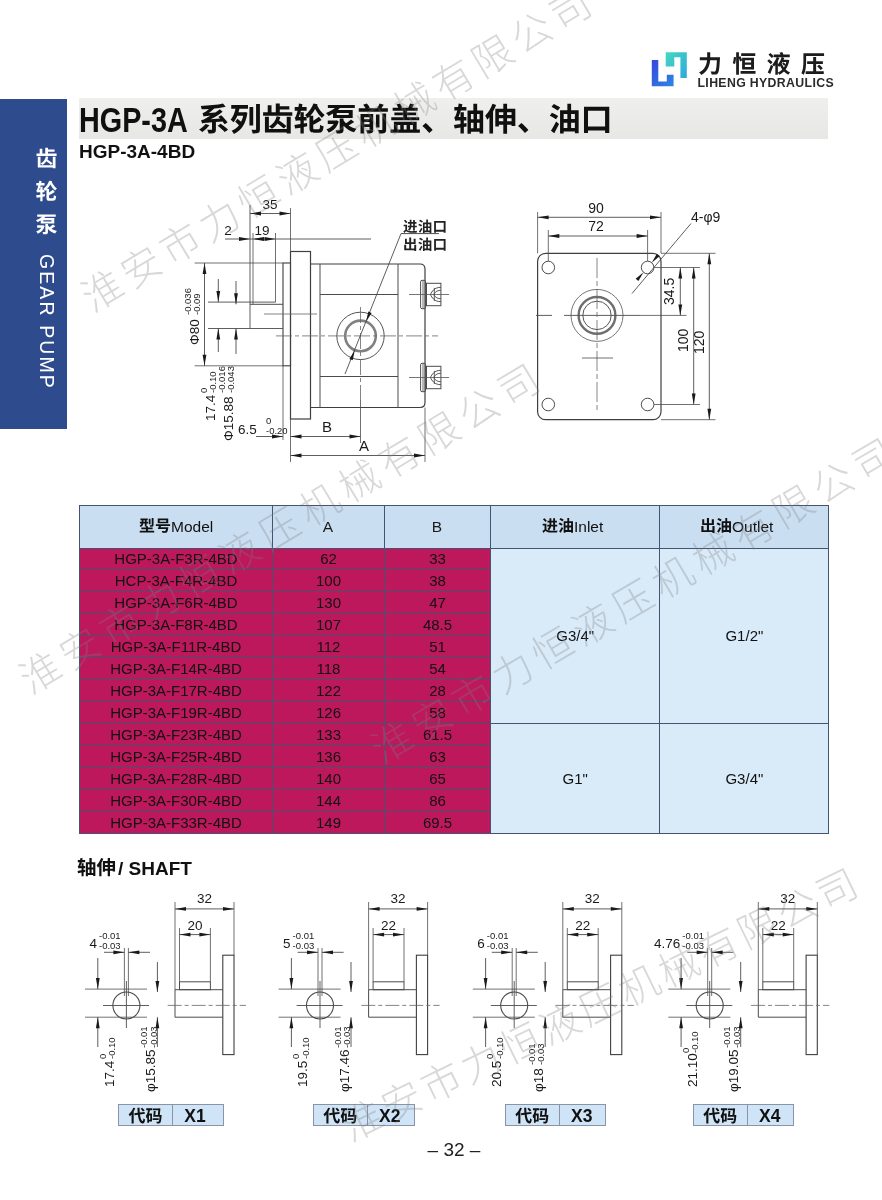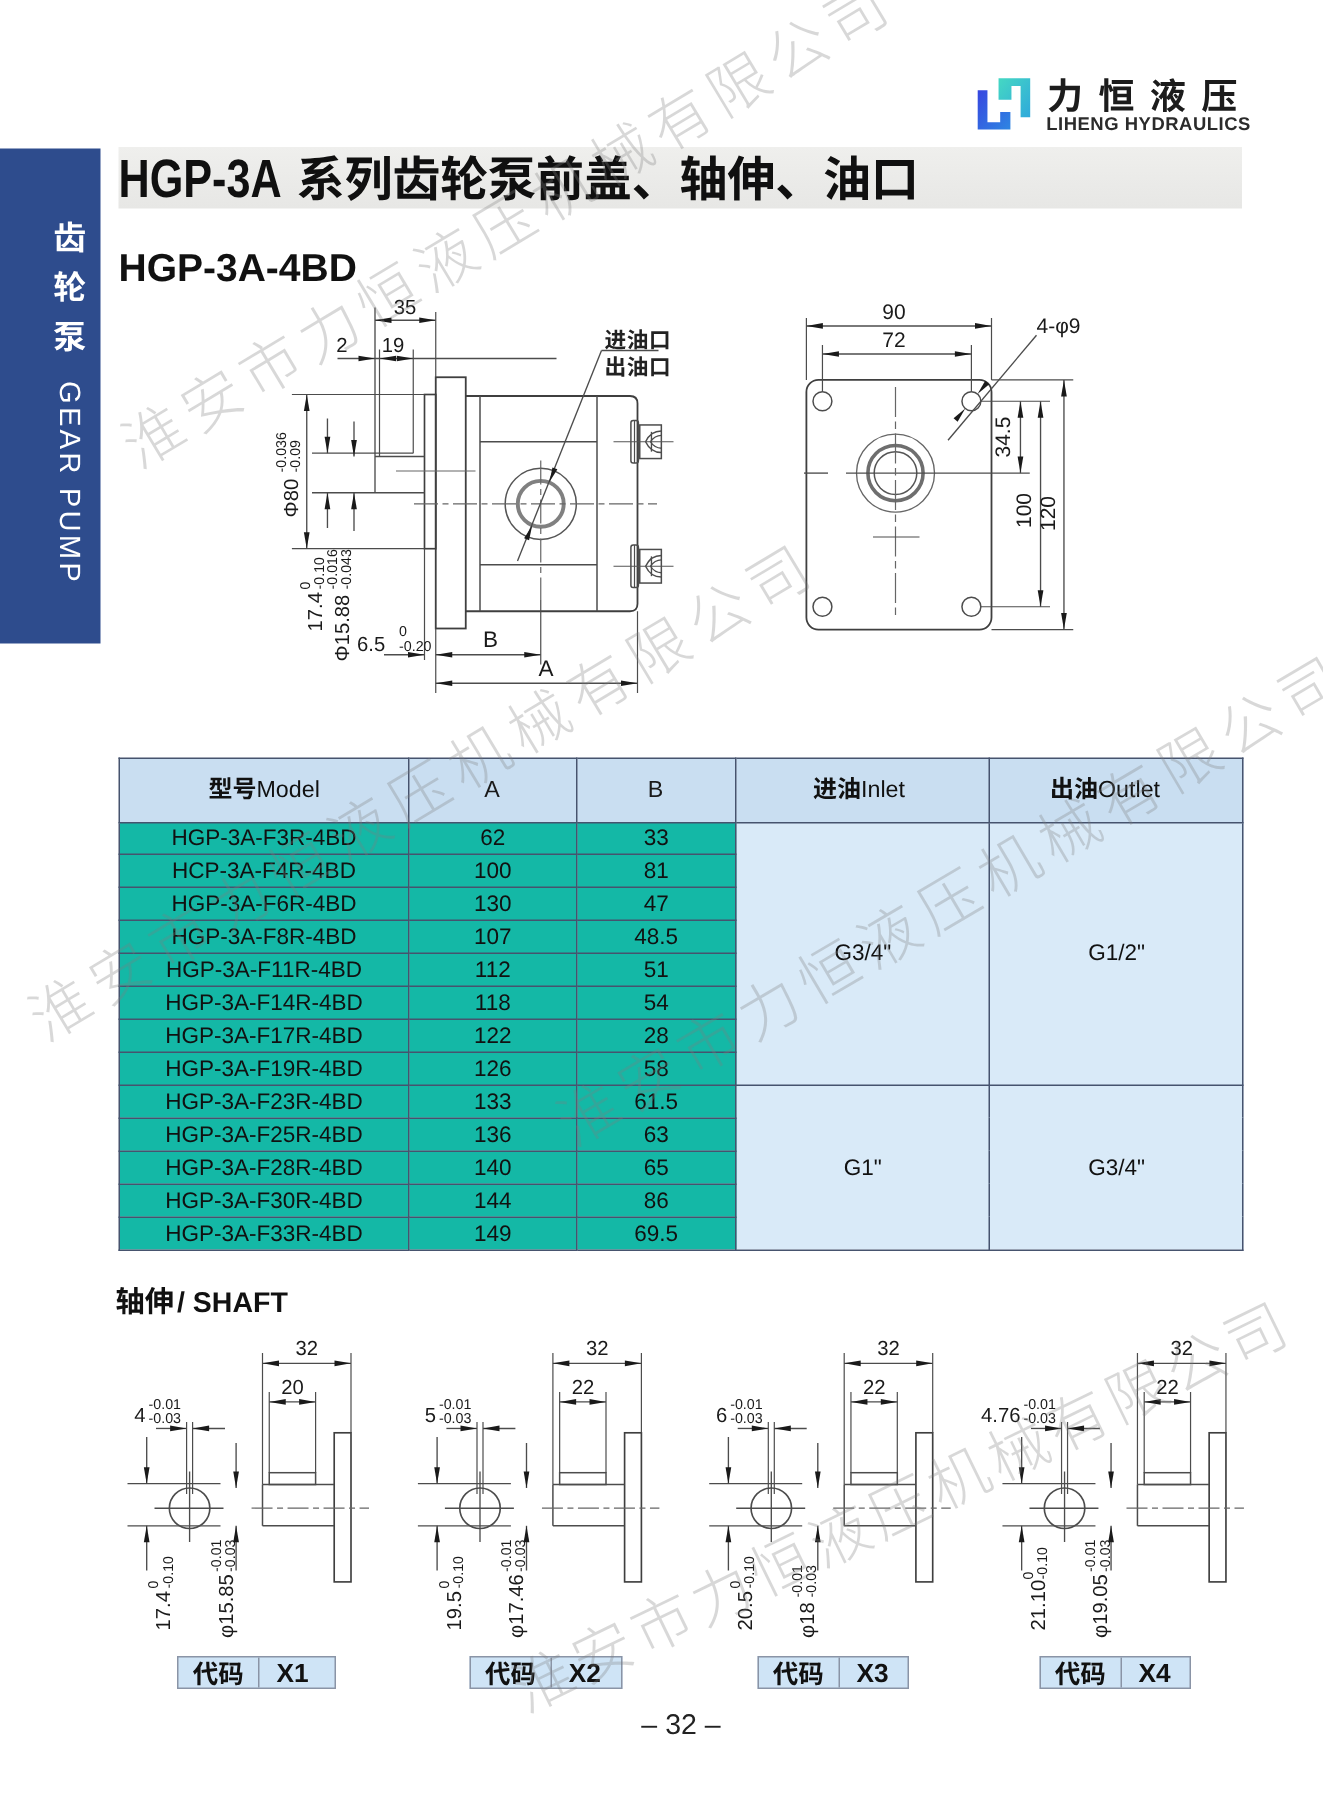--- a/index.html
+++ b/index.html
@@ -1,22 +1,22 @@
 <!DOCTYPE html>
 <html><head><meta charset="utf-8">
 <style>
 html,body{margin:0;padding:0;background:#fff;}
 #page{position:relative;width:882px;height:1200px;overflow:hidden;font-family:"Liberation Sans",sans-serif;}
 #sidebar{position:absolute;left:0;top:99px;width:66.5px;height:329.5px;background:#2e4c8d;}
 #titlebar{position:absolute;left:79px;top:97.5px;width:749px;height:41px;background:linear-gradient(180deg,#efefed,#e7e7e5);}
-#subtitle{position:absolute;left:79px;top:163px;font-size:26px;font-weight:bold;color:#111;}
+#subtitle{position:absolute;left:79px;top:141px;font-size:19px;font-weight:bold;color:#111;}
 #tbl{position:absolute;left:79px;top:505px;border-collapse:collapse;table-layout:fixed;}
 #tbl th,#tbl td{border:1px solid #46536e;font-size:15px;color:#111;text-align:center;padding:0;}
 #tbl th{height:41.5px;background:#c9def1;}
-#tbl td{height:20.95px;background:#14b8a6;}
+#tbl td{height:20.95px;background:#be185d;}
 #tbl td.big{background:#d9eaf8;font-size:15px;}
 .code{position:absolute;top:1103.6px;height:20.4px;background:#cfe4f6;border:1px solid #8a94a6;}
 .code .c1{position:absolute;left:53px;top:0;width:0;height:100%;border-left:1px solid #8a94a6;}
 #ovl{position:absolute;left:0;top:0;z-index:3;pointer-events:none;}
 </style></head>
 <body>
 <div id="page">
 <div id="titlebar"></div>
 <div id="sidebar"></div>
 <div id="subtitle">HGP-3A-4BD</div>
@@ -39,21 +39,21 @@
 <tr>
           <td>HGP-3A-F3R-4BD</td>
           <td>62</td>
           <td>33</td>
           <td rowspan="8" class="big">G3/4"</td>
           <td rowspan="8" class="big">G1/2"</td>
         </tr>
         <tr>
           <td>HCP-3A-F4R-4BD</td>
           <td>100</td>
-          <td>81</td>
+          <td>38</td>
         </tr>
         <tr>
           <td>HGP-3A-F6R-4BD</td>
           <td>130</td>
           <td>47</td>
         </tr>
         <tr>
           <td>HGP-3A-F8R-4BD</td>
           <td>107</td>
           <td>48.5</td>

